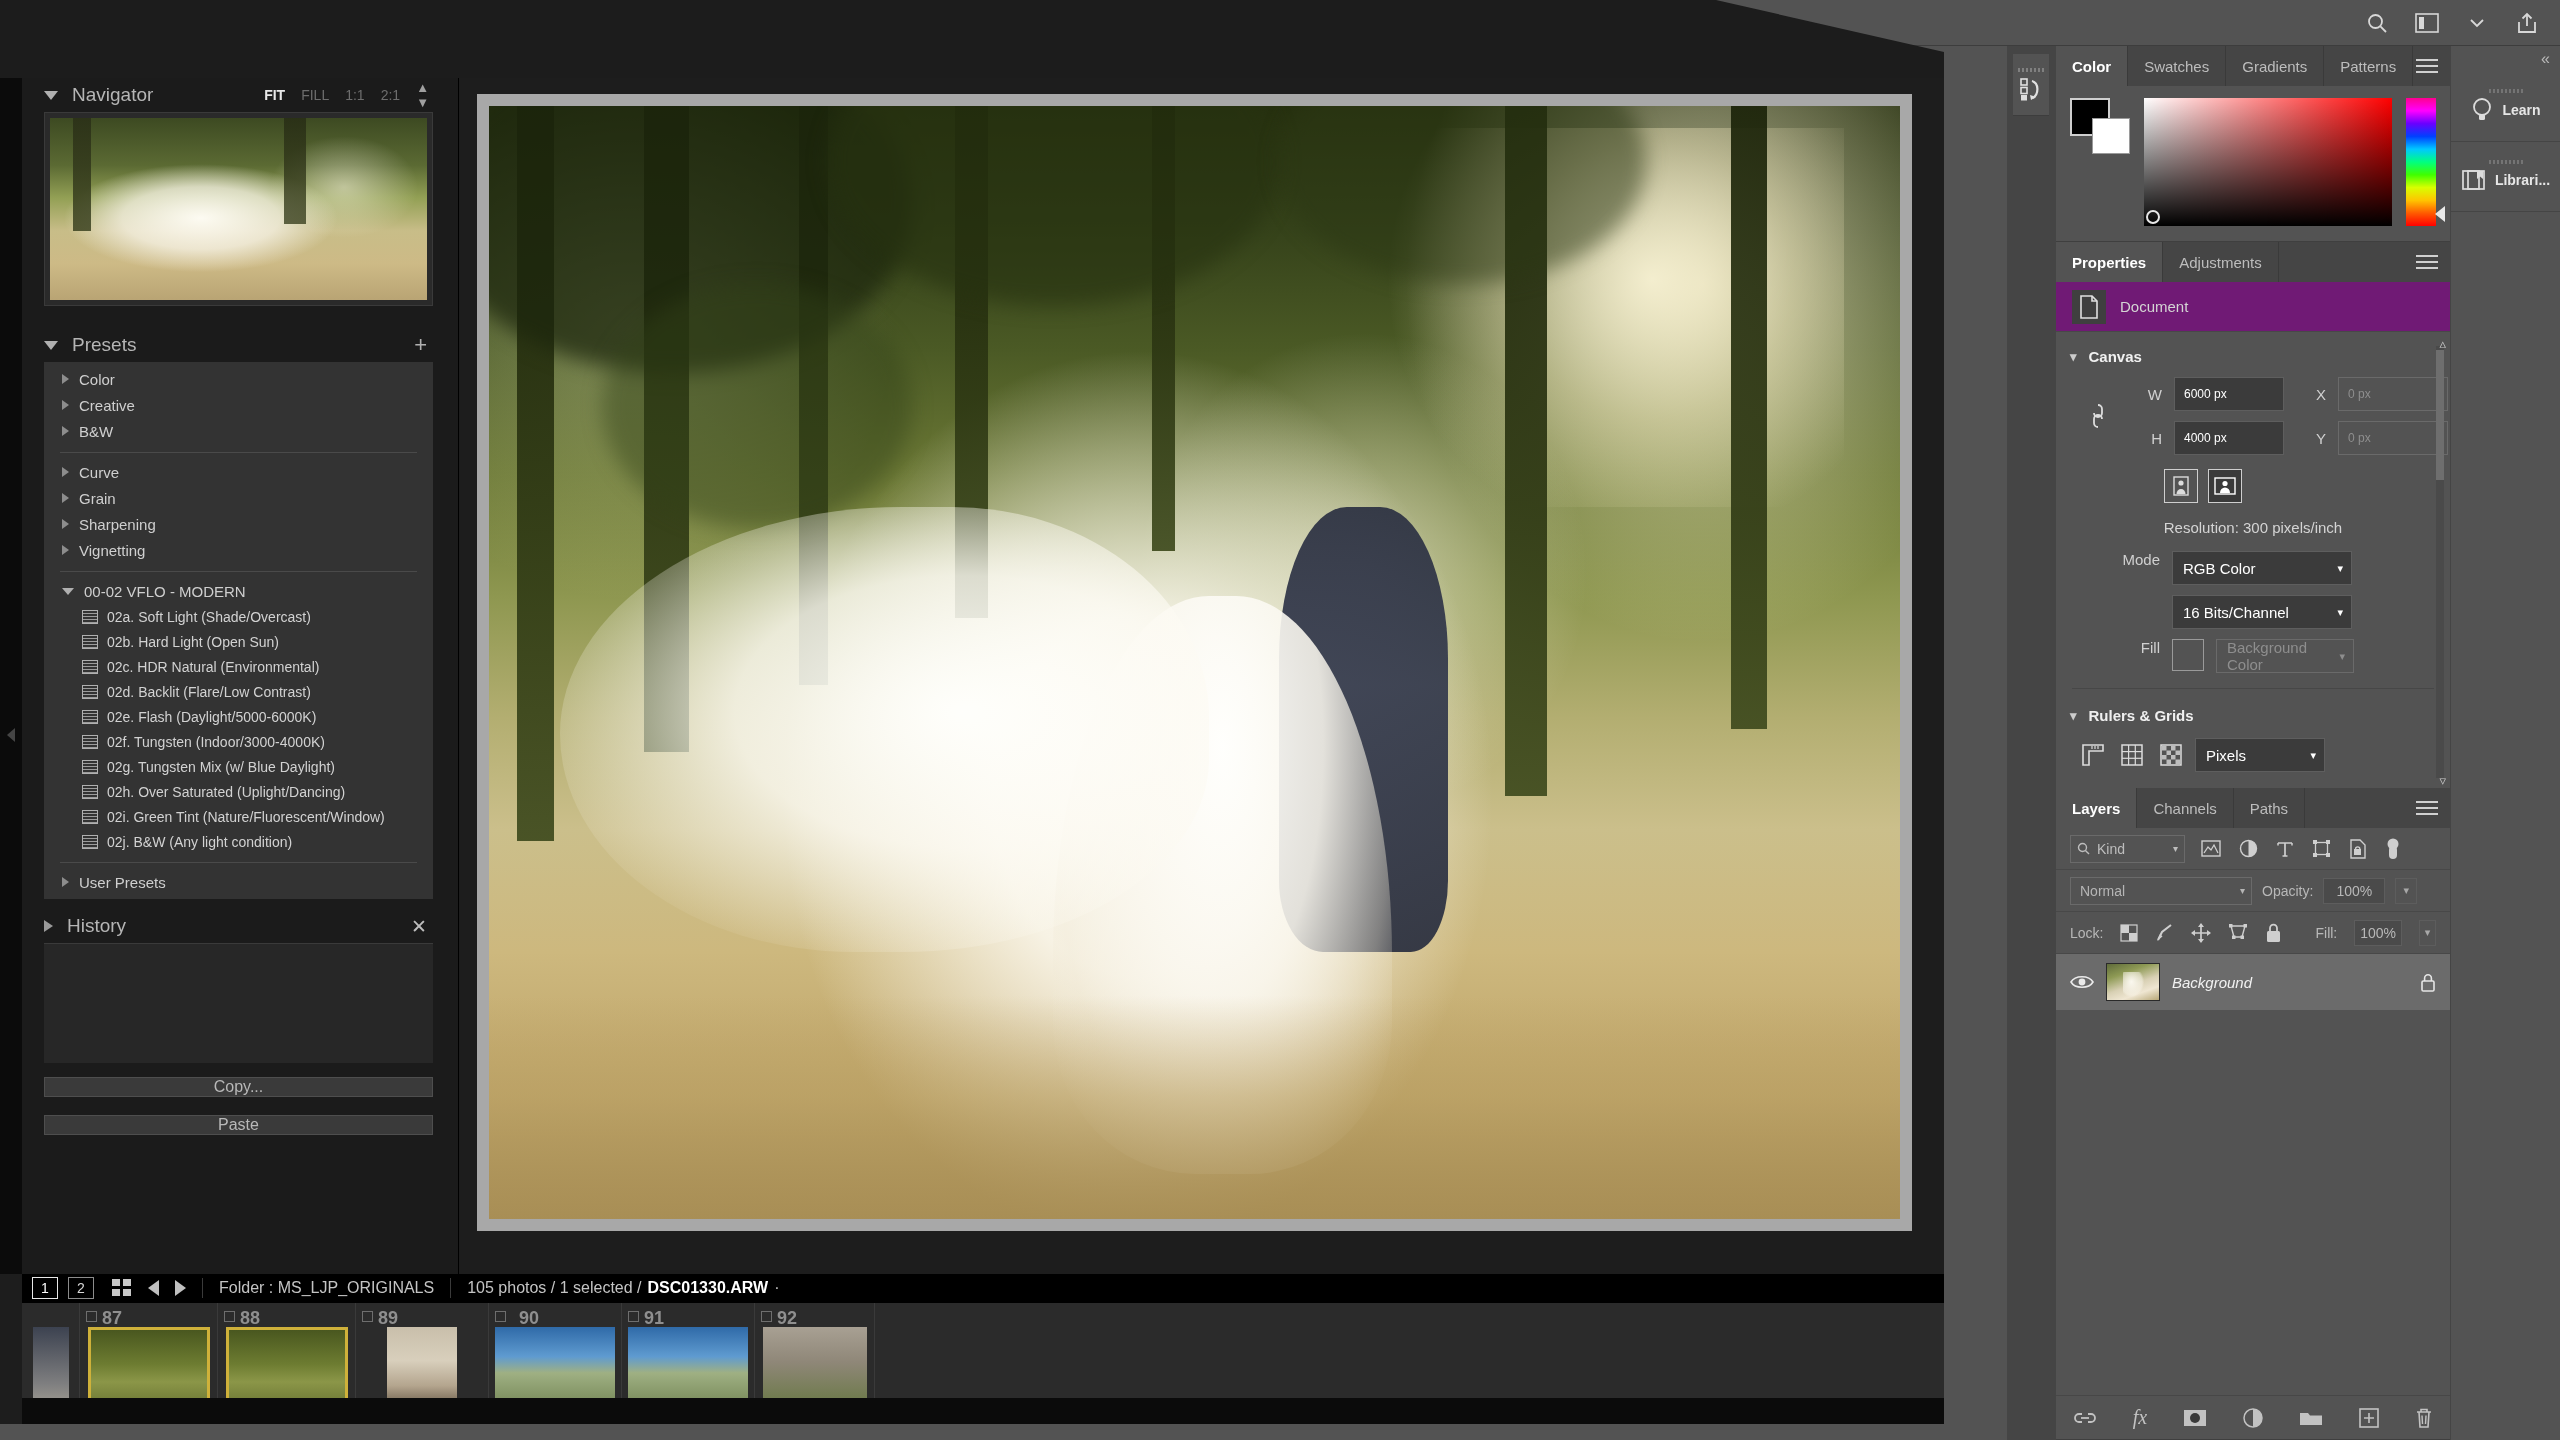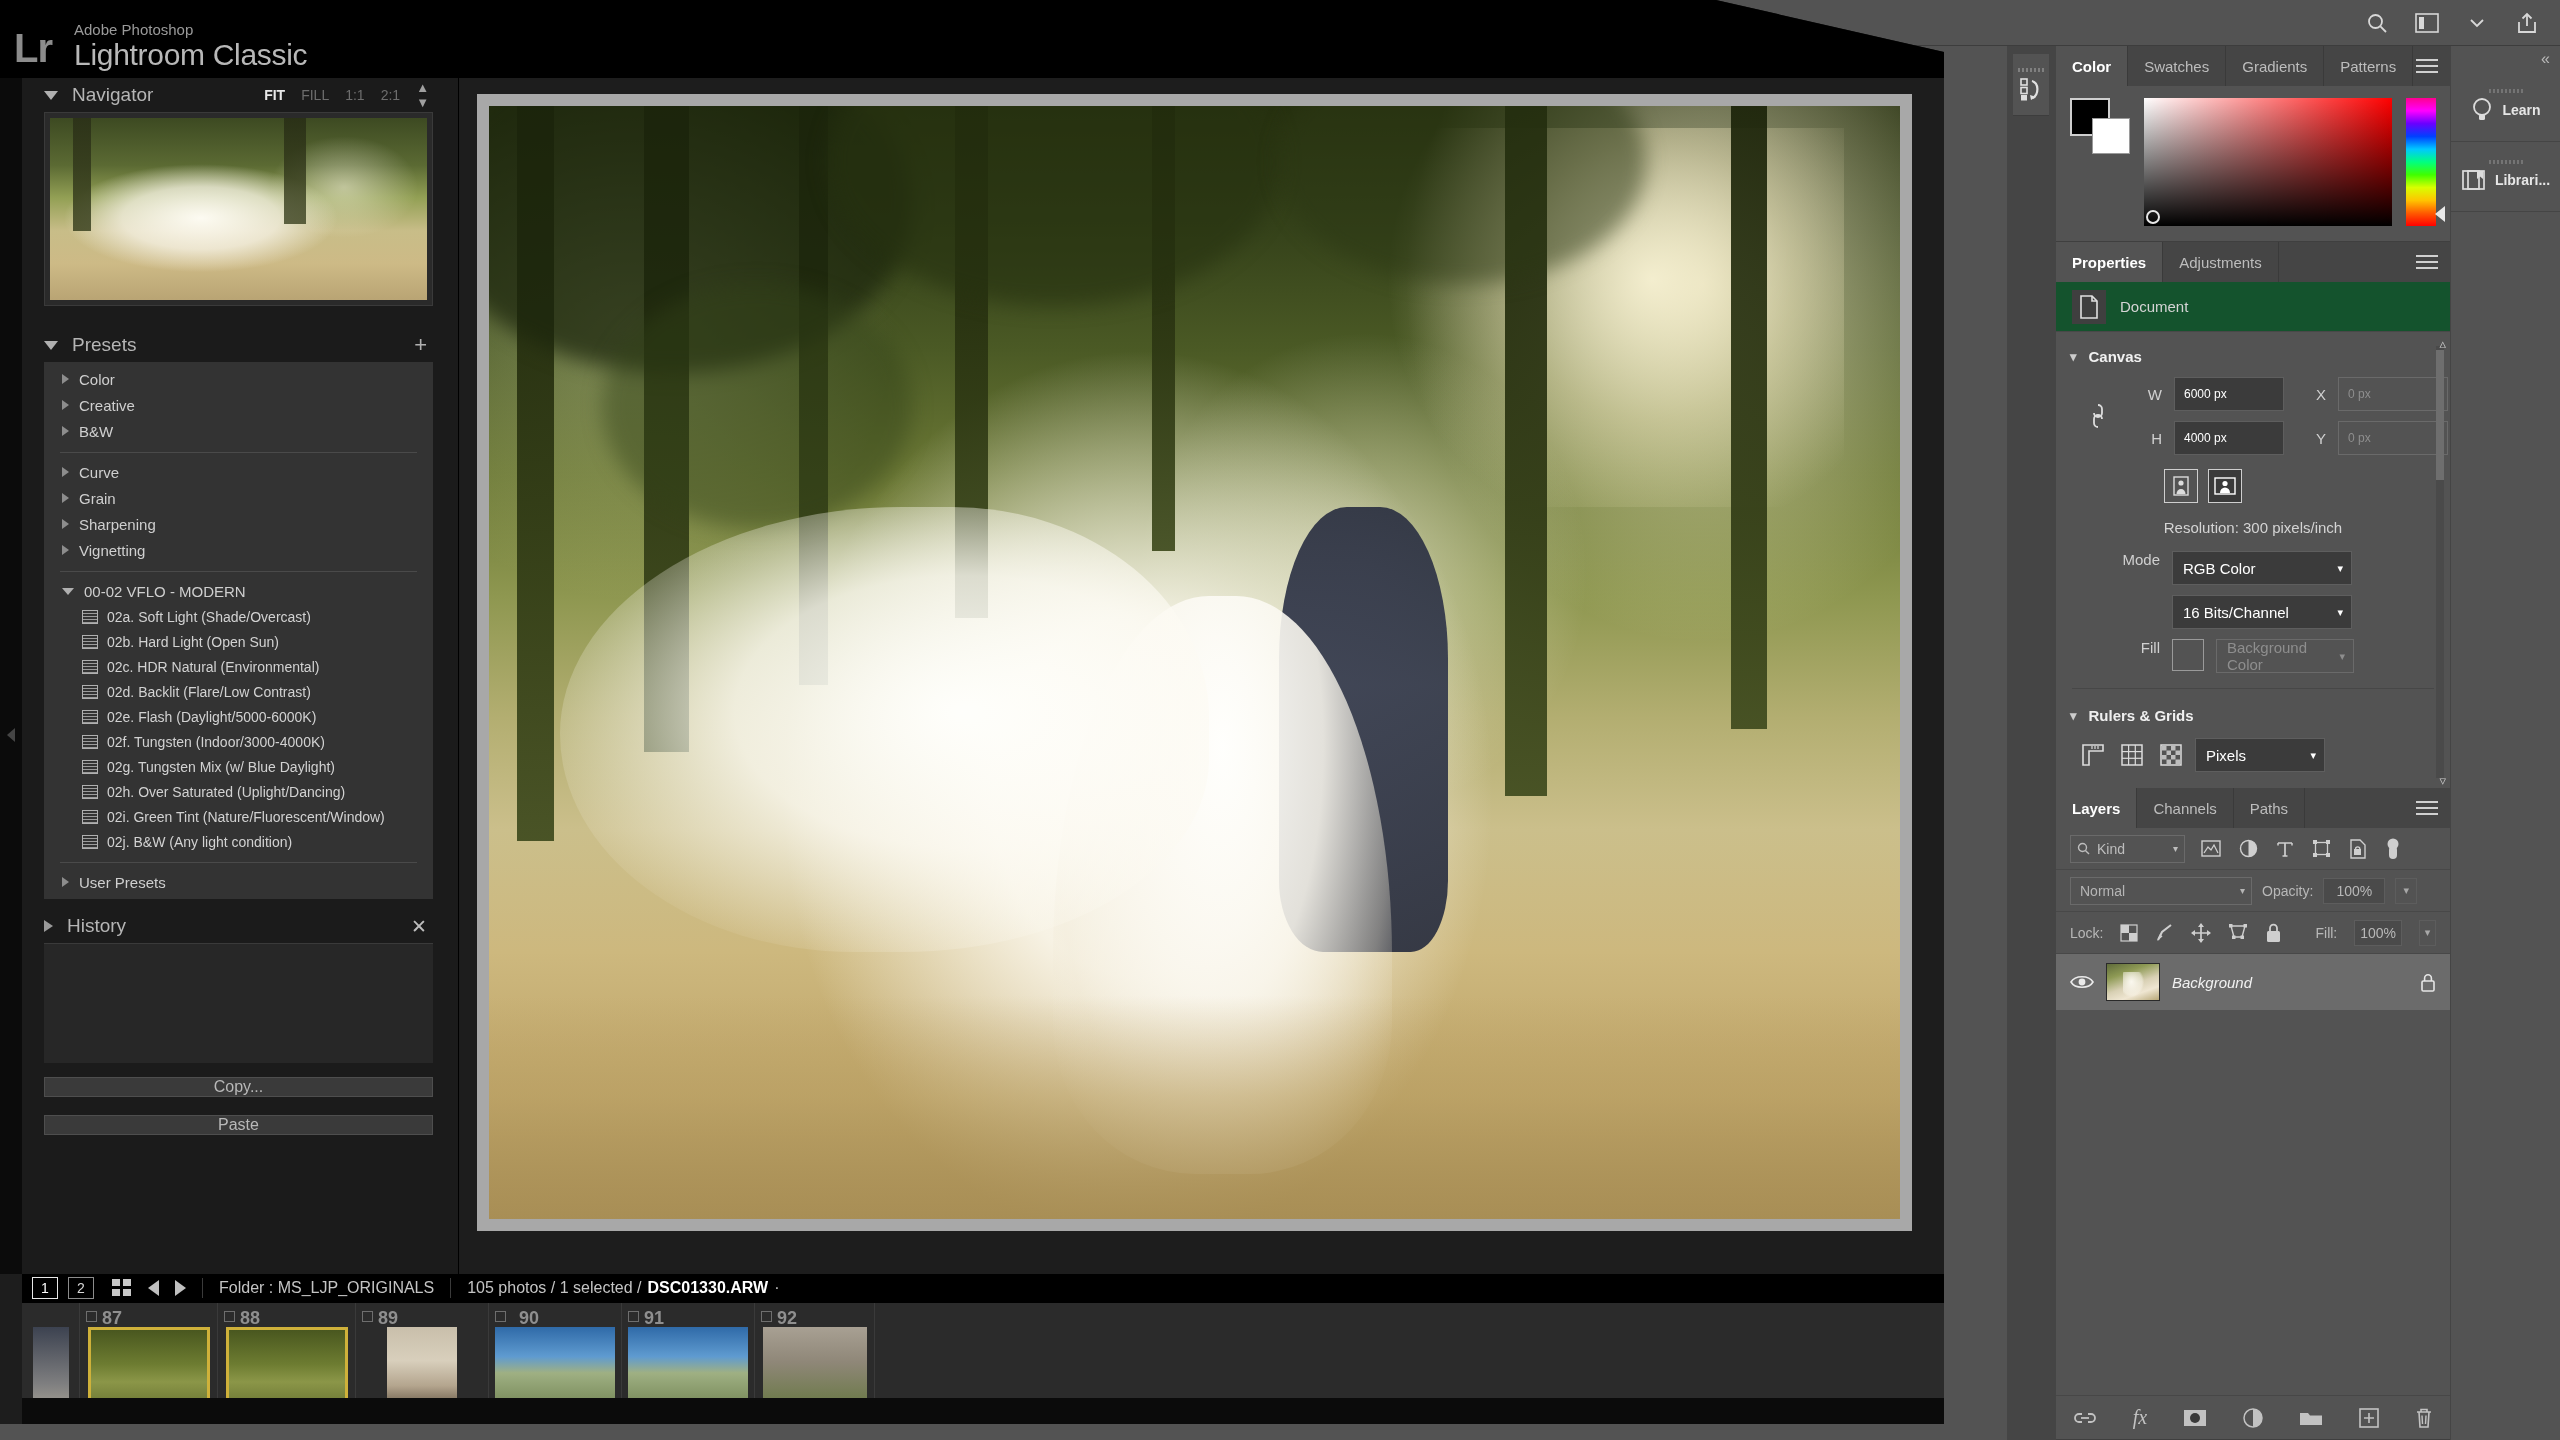--- a/index.html
+++ b/index.html
@@ -58,21 +58,21 @@
   .color-field { flex:1; height:128px; position:relative;
      background:linear-gradient(to bottom, rgba(0,0,0,0) 0%, rgba(0,0,0,1) 100%),
                 linear-gradient(to right, #ffffff 0%, #ff0000 100%); }
   .cf-marker { position:absolute; left:2px; bottom:2px; width:14px; height:14px; border:2px solid #e8e8e8; border-radius:50%; }
   .hue-strip { width:30px; height:128px; position:relative;
      background:linear-gradient(to bottom,#ff0090,#ff00ff,#6a00ff,#0040ff,#00c8ff,#00ff80,#40ff00,#d8ff00,#ffc400,#ff5a00,#ff0000); }
   .hue-marker { position:absolute; right:-9px; bottom:4px; width:0;height:0;
      border-top:8px solid transparent; border-bottom:8px solid transparent; border-right:10px solid #e8e8e8; }
 
   
-  .doc-row { height:50px; display:flex; align-items:center; gap:14px; padding:0 16px; background:#14532d; border-bottom:1px solid #484848; }
+  .doc-row { height:50px; display:flex; align-items:center; gap:14px; padding:0 16px; background:#701a75; border-bottom:1px solid #484848; }
   .doc-chip { width:34px; height:34px; background:#3f3f3f; display:flex; align-items:center; justify-content:center; }
   .doc-label { color:#d4d4d4; font-size:15px; }
   .prop-scroll { position:relative; background:#535353; padding:8px 0 10px 0; }
   .sec-head { display:flex; align-items:center; gap:12px; padding:8px 16px 8px 14px; color:#f0f0f0; font-size:15px; font-weight:bold; }
   .chev { color:#cccccc; font-size:13px; display:inline-block; }
   .canvas-grid { display:grid; grid-template-columns:36px 34px 110px 30px 110px; align-items:center; gap:10px 12px; padding:4px 0 4px 24px; }
   .flab { color:#d0d0d0; font-size:15px; text-align:right; }
   .fin { height:34px; background:#3b3b3b; border:1px solid #5e5e5e; color:#ffffff; font-size:12px; display:flex; align-items:center; padding:0 9px; }
   .fin.ghost { background:#535353; border:1px solid #6a6a6a; color:#8e8e8e; }
   .link-chain { grid-row:1 / span 2; display:flex; align-items:center; justify-content:center; color:#d8d8d8; font-size:22px; }
@@ -675,25 +675,20 @@
                 <path d="M7,7.5 L7.5,16 M11,7.5 L10.5,16" stroke="#c2c2c2" stroke-width="1.4"></path>
               </svg>
             </span>
         </div>
       </div>
     </div>
   </div>
 
   <div class="lr-win">
 
-    <div class="lr-topbar">
-      <div class="lr-logo">Lr</div>
-      <div class="lr-title-sm">Adobe Photoshop</div>
-      <div class="lr-title-lg">Lightroom Classic</div>
-    </div>
 
     <div class="lr-main"></div>
 
     <div class="lr-leftedge">
       <div class="lr-edge-arrow"></div>
     </div>
 
     <div class="lr-left">
       <div class="lr-left-inner">
 

